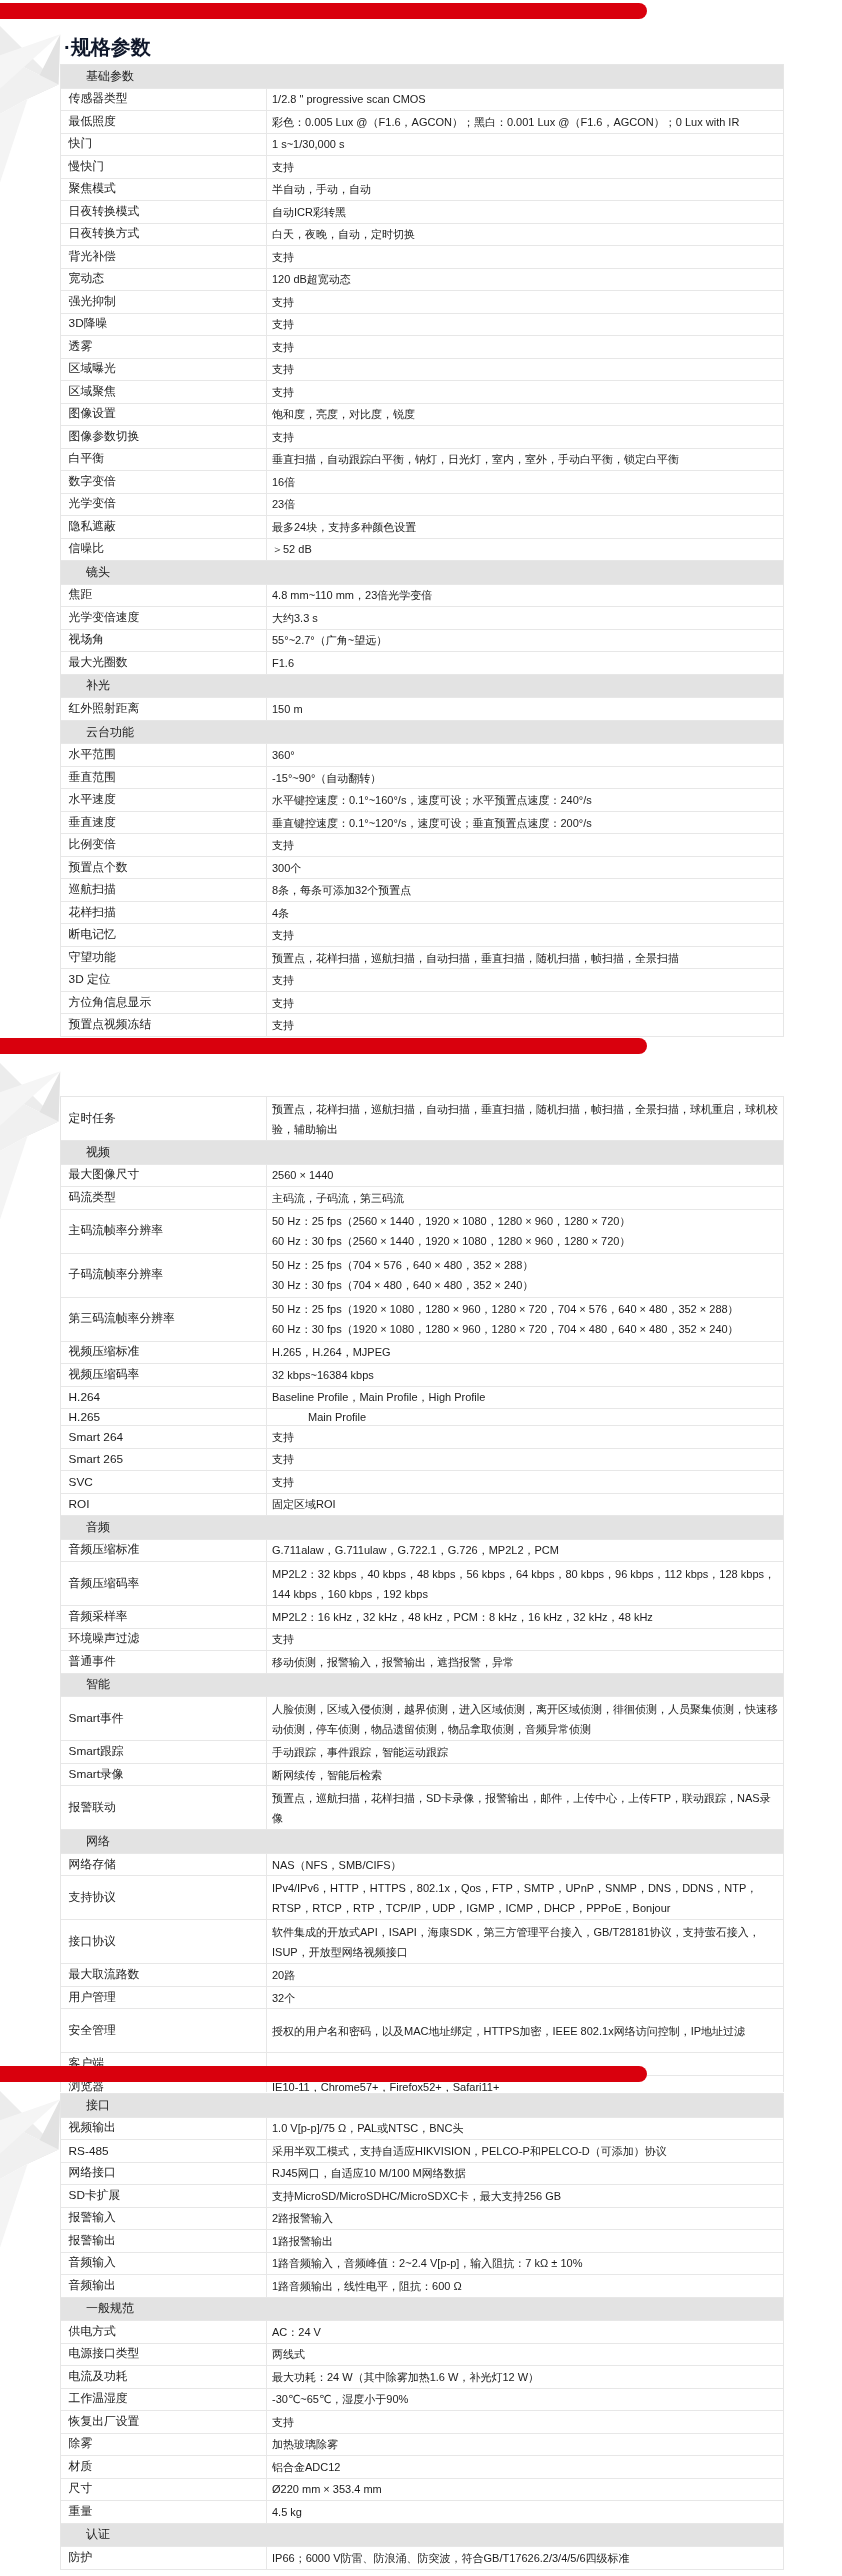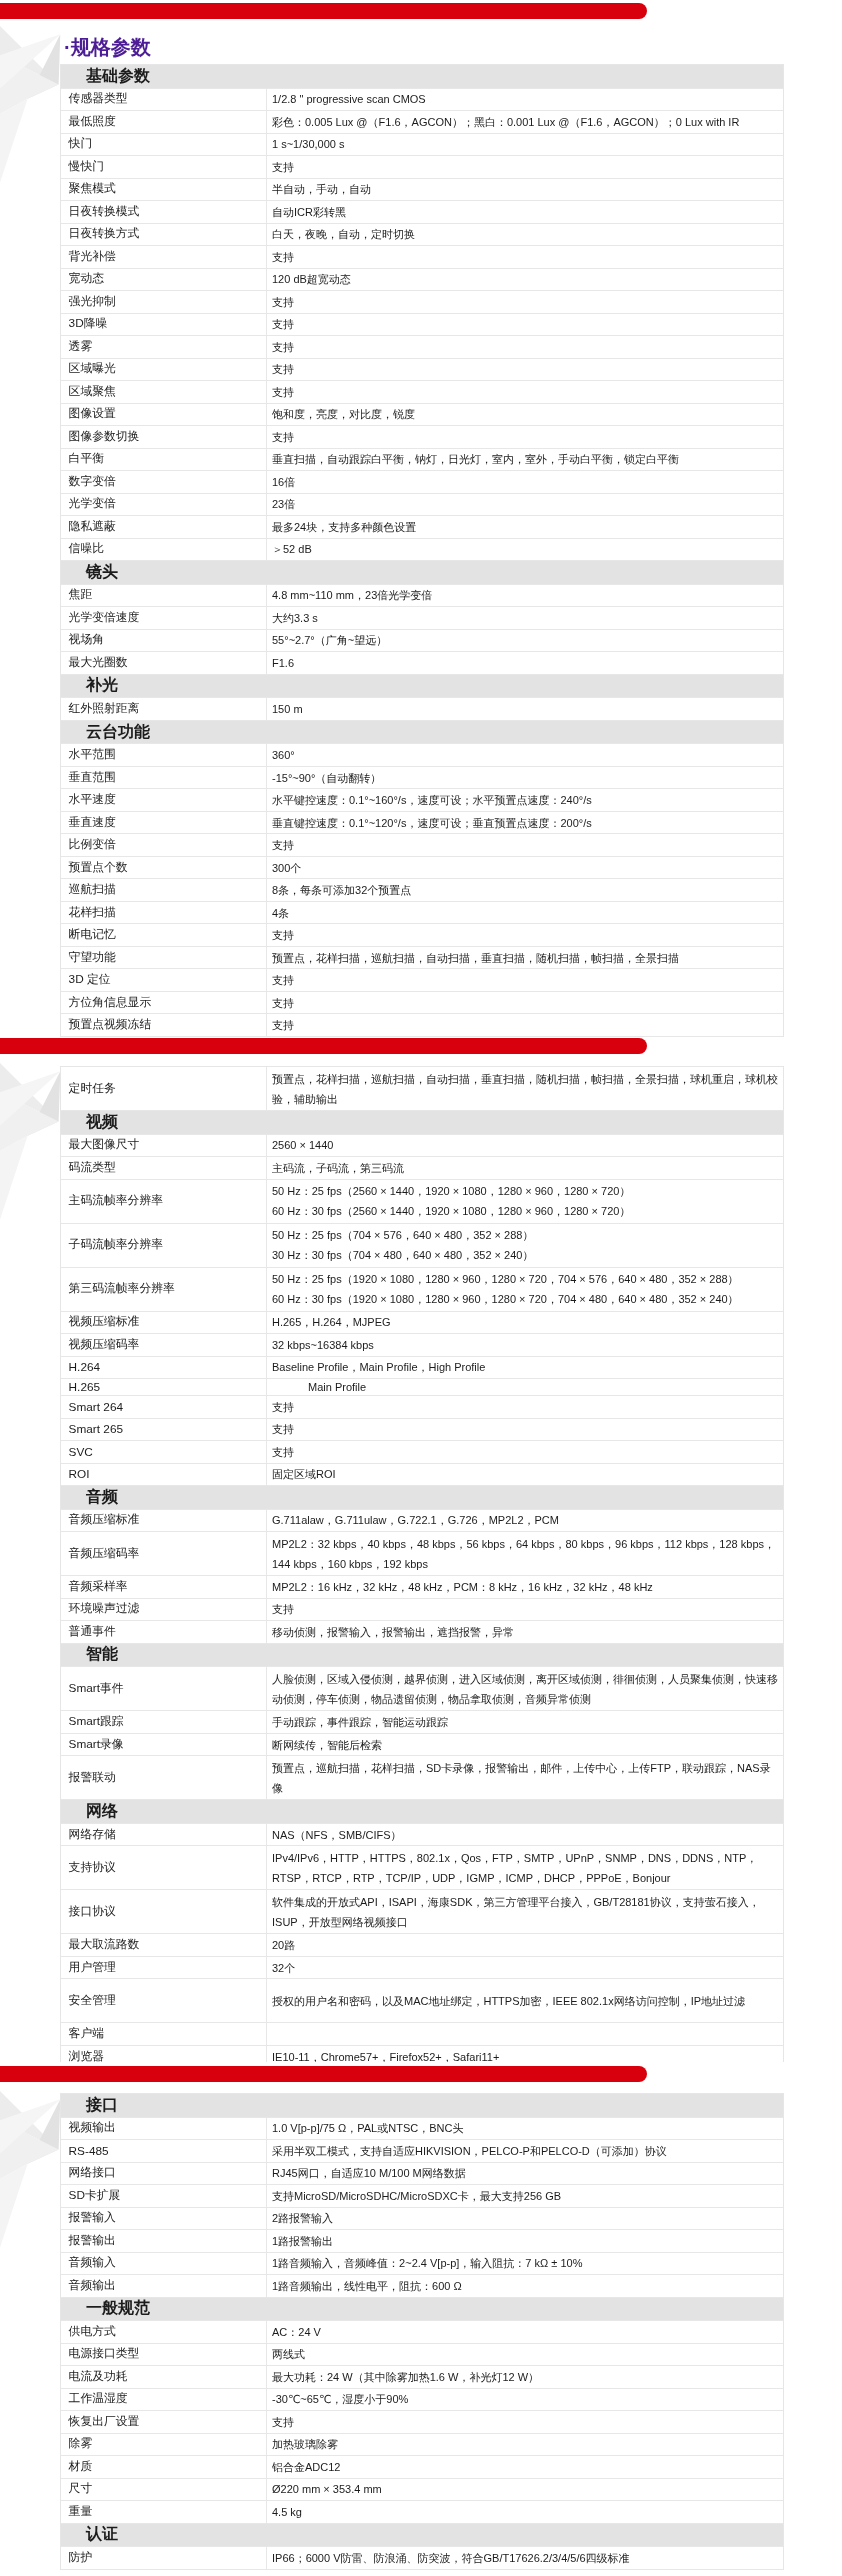--- a/index.html
+++ b/index.html
@@ -1,32 +1,32 @@
 <!DOCTYPE html>
 <html style="font-size:13.5px"><head>
 <meta charset="utf-8">
 <style>
   html,body{margin:0;padding:0;background:#ffffff;}
   body{width:843px;height:2576px;position:relative;overflow:hidden;
        font-family:"Liberation Sans","DejaVu Sans",sans-serif;color:#1c1c1c;}
   .bar{position:absolute;left:0;width:647px;height:16px;background:#d9000d;border-radius:0 8.4px 8.4px 0;}
   .deco{position:absolute;left:0;width:67px;height:169px;}
-  .title{position:absolute;left:64px;top:34px;font-size:20px;font-weight:bold;color:#4c1d95;white-space:nowrap;}
+  .title{position:absolute;left:64px;top:34px;font-size:20px;font-weight:bold;color:#0f172a;white-space:nowrap;}
   .tbl{position:absolute;left:60px;width:724px;box-sizing:border-box;border:1.7px solid #e6e6e6;border-bottom:none;background:#fff;}
-  .tbl.cut{overflow:hidden;}
+  .tbl.cut{overflow:hidden;margin-top:30px;}
   .r{display:flex;height:22.5px;box-sizing:border-box;border-bottom:1.7px solid #e7e7e7;}
   .r.h{height:23.6px;background:#e3e3e3;}
   .r.l2{height:44px;}
   .r.s{height:17px;gap:36px;}
   .k{width:206px;flex:none;box-sizing:border-box;border-right:1.7px solid #e7e7e7;padding-left:7.6px;
      font-size:11.8px;display:flex;align-items:center;white-space:nowrap;overflow:hidden;}
   .v{flex:1;min-width:0;padding:0 5px;font-size:11px;display:flex;flex-direction:column;justify-content:center;
      line-height:20px;overflow:hidden;}
   .v span{display:block;white-space:nowrap;}
-  .h .k{width:auto;border-right:none;font-weight:bold;font-size:16px;padding-left:25px;}
+  .h .k{width:auto;border-right:none;font-weight:normal;font-size:12px;padding-left:25px;}
 </style>
 </head>
 <body>
 
 <div class="bar" style="top:2.5px"></div>
 <svg class="deco" style="top:21px" viewBox="0 0 80 200">
   <polygon points="0,5 70,75 0,40" fill="#ececec"></polygon>
   <polygon points="72,15 33,92 70,75" fill="#e2e2e2"></polygon>
   <polygon points="0,40 70,75 33,92 0,110" fill="#f0f0f0"></polygon>
   <polygon points="33,92 0,192 0,110" fill="#f4f4f4"></polygon>

